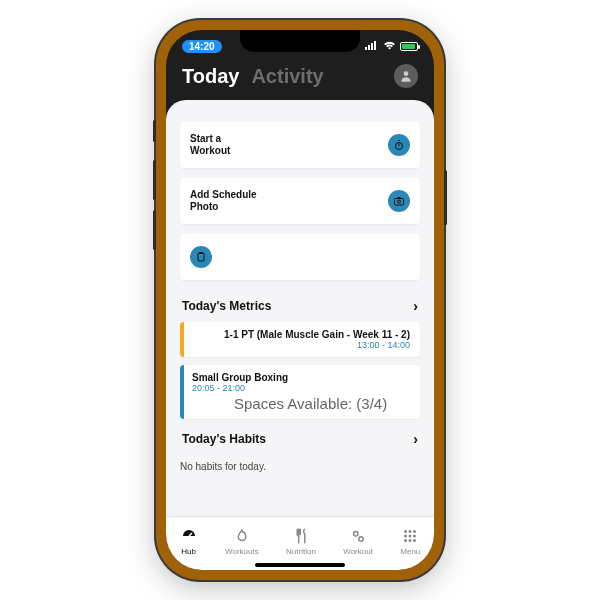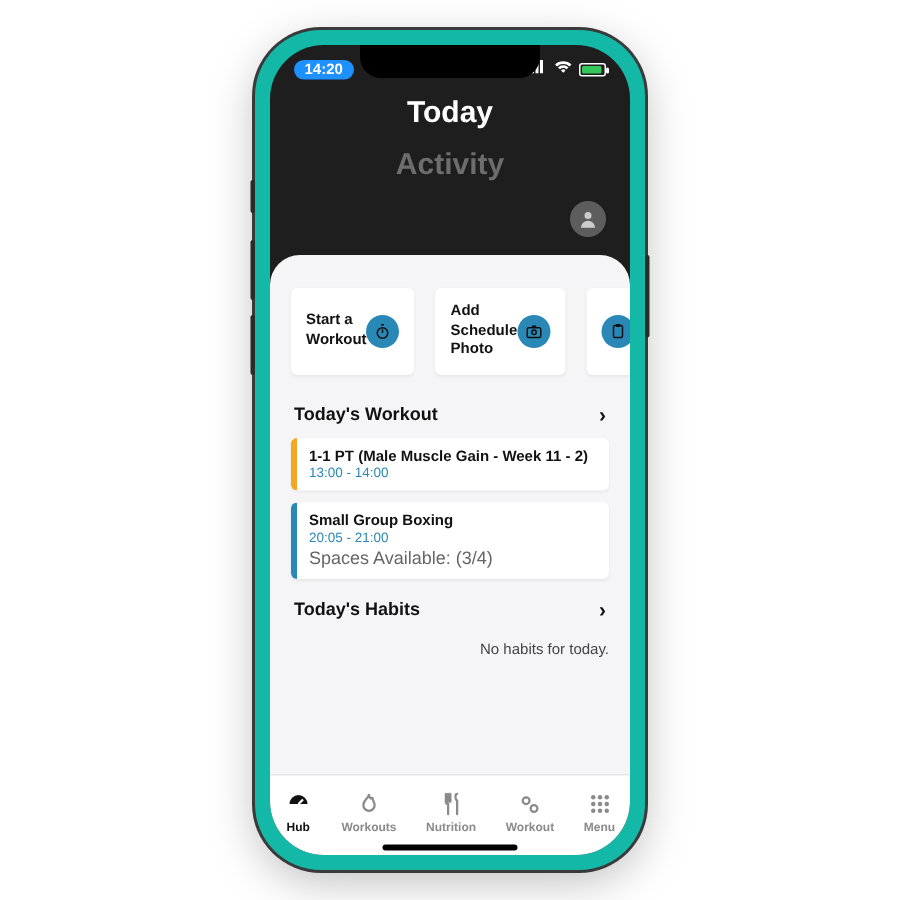--- a/index.html
+++ b/index.html
@@ -1,18 +1,18 @@
 <!DOCTYPE html>
 <html><head>
 <meta charset="utf-8">
 <style>
   * { box-sizing: border-box; margin: 0; padding: 0; font-family: -apple-system, BlinkMacSystemFont, "Segoe UI", Arial, sans-serif; }
   body { display: flex; justify-content: center; align-items: center; width: 600px; height: 600px; background: #fff; }
   .phone {
-    width: 260px; height: 560px; background: #14b8a6; border-radius: 44px; padding: 10px;
+    width: 288px; height: 560px; background: #a16207; border-radius: 44px; padding: 10px;
     position: relative; box-shadow: 0 0 0 2px #3a3a3a, 0 8px 30px rgba(0,0,0,.25);
   }
   .side-btn { position:absolute; background:#2b2b2b; border-radius:2px; }
   .sb-l1 { left:-3px; top:100px; width:3px; height:22px; }
   .sb-l2 { left:-3px; top:140px; width:3px; height:40px; }
   .sb-l3 { left:-3px; top:190px; width:3px; height:40px; }
   .sb-r  { right:-3px; top:150px; width:3px; height:55px; }
   .screen {
     width: 100%; height: 100%; background: #1e1e1e; border-radius: 36px; overflow: hidden;
     position: relative; display: flex; flex-direction: column;
@@ -25,57 +25,57 @@
     height: 28px; display:flex; justify-content:space-between; align-items:center;
     padding: 4px 16px 0; color:#fff; font-size:10px; font-weight:600;
   }
   .time-pill { background:#1e90ff; border-radius:9px; padding:1px 7px; color:#fff; }
   .sb-right { display:flex; gap:4px; align-items:center; }
   .signal, .wifi { display:inline-block; }
   .battery { width:18px; height:9px; border:1px solid #fff; border-radius:2px; position:relative; }
   .battery::after { content:""; position:absolute; right:-3px; top:2px; width:2px; height:4px; background:#fff; border-radius:1px; }
   .battery-fill { position:absolute; left:1px; top:1px; bottom:1px; width:13px; background:#34c759; border-radius:1px; }
   .header {
-    padding: 6px 16px 12px; display:flex; align-items:center; gap:12px; color:#fff;flex-direction:column;
+    padding: 6px 16px 12px; display:flex; align-items:center; gap:12px; color:#fff;
   }
   .header .tab { font-size:20px; font-weight:800; }
   .header .tab.inactive { color:#6d6d6d; font-weight:700; }
   .avatar { margin-left:auto; width:24px; height:24px; border-radius:50%; background:#5d5d5d; display:flex; align-items:center; justify-content:center; font-size:13px; }
   .content {
     flex:1; background:#f5f5f7; border-top-left-radius:20px; border-top-right-radius:20px;
     overflow-y:auto; padding:22px 14px 0;
   }
-  .quick-grid { display:grid; grid-template-columns:1fr 1fr 1fr 1fr; gap:10px 14px; margin-bottom:14px; }
+  .quick-grid { display:grid; grid-template-columns:1fr; gap:10px 14px; margin-bottom:14px; }
   .qcard {
     background:#fff; border-radius:4px; padding:10px 10px; display:flex; align-items:center;
     justify-content:space-between; box-shadow:0 1px 2px rgba(0,0,0,.06); min-height:46px;
   }
   .qcard .label { font-size:10px; font-weight:700; color:#111; line-height:1.25; max-width:70px; }
   .qicon { width:22px; height:22px; border-radius:50%; background:#2a88b6; display:flex; align-items:center; justify-content:center; flex-shrink:0; }
   .qicon svg { width:12px; height:12px; fill:#111; }
   .section-head { display:flex; align-items:center; justify-content:space-between; padding:4px 2px 8px; }
   .section-head .title { font-size:12px; font-weight:800; color:#111; }
   .chev { font-size:14px; font-weight:900; color:#111; }
   .sched-card {
     background:#fff; border-radius:4px; padding:7px 10px 7px 8px; margin-bottom:8px;
     border-left:4px solid transparent; box-shadow:0 1px 2px rgba(0,0,0,.06);
   }
-  .sched-card.orange { border-left-color:#f5a623; }
+  .sched-card.orange { border-left-color:#f5a623;text-align:right; }
   .sched-card.blue { border-left-color:#2a88b6; }
   .sched-title { font-size:10px; font-weight:700; color:#111; }
   .sched-sub { font-size:9px; color:#2a88b6; margin-top:0; }
-  .sched-meta { font-size:12px; color:#666; margin-top:2px; }
-  .empty { text-align:right; font-size:10px; color:#444; padding:6px 0 14px; }
+  .sched-meta { font-size:15px; color:#666; margin-top:2px;margin-left:42px; }
+  .empty { text-align:left; font-size:10px; color:#444; padding:6px 0 14px; }
   .bottom-nav {
     height:54px; background:#fff; border-top:1px solid #e6e6e6;
     display:flex; justify-content:space-around; align-items:center; padding-bottom:4px;
   }
   .nav-item { display:flex; flex-direction:column; align-items:center; gap:2px; color:#8a8a8a; }
   .nav-item.active { color:#111; }
-  .nav-item .nlabel { font-size:8px; font-weight:700; }
+  .nav-item .nlabel { font-size:8px; font-weight:400; }
   .nicon { width:18px; height:18px; display:flex; align-items:center; justify-content:center; }
   .home-ind { position:absolute; bottom:3px; left:50%; transform:translateX(-50%); width:90px; height:4px; background:#000; border-radius:3px; }
 </style>
 </head>
 <body>
 
 <div class="phone">
   <div class="side-btn sb-l1"></div>
   <div class="side-btn sb-l2"></div>
   <div class="side-btn sb-l3"></div>
@@ -144,21 +144,21 @@
           <span class="qicon">
             <svg viewBox="0 0 24 24">
                 <rect x="6" y="4" width="12" height="16" rx="2" fill="none" stroke="#111" stroke-width="2"></rect>
                 <rect x="9" y="2" width="6" height="4" rx="1" fill="#111"></rect>
               </svg>
           </span>
         </div>
       </div>
 
       <div class="section-head">
-        <span class="title">Today's Workout</span>
+        <span class="title">Today's Metrics</span>
         <span class="chev">›</span>
       </div>
 
       <div class="sched-card orange">
         <div class="sched-title">1-1 PT (Male Muscle Gain - Week 11 - 2)</div>
         <div class="sched-sub">13:00 - 14:00</div>
       </div>
 
       <div class="sched-card blue">
         <div class="sched-title">Small Group Boxing</div>

